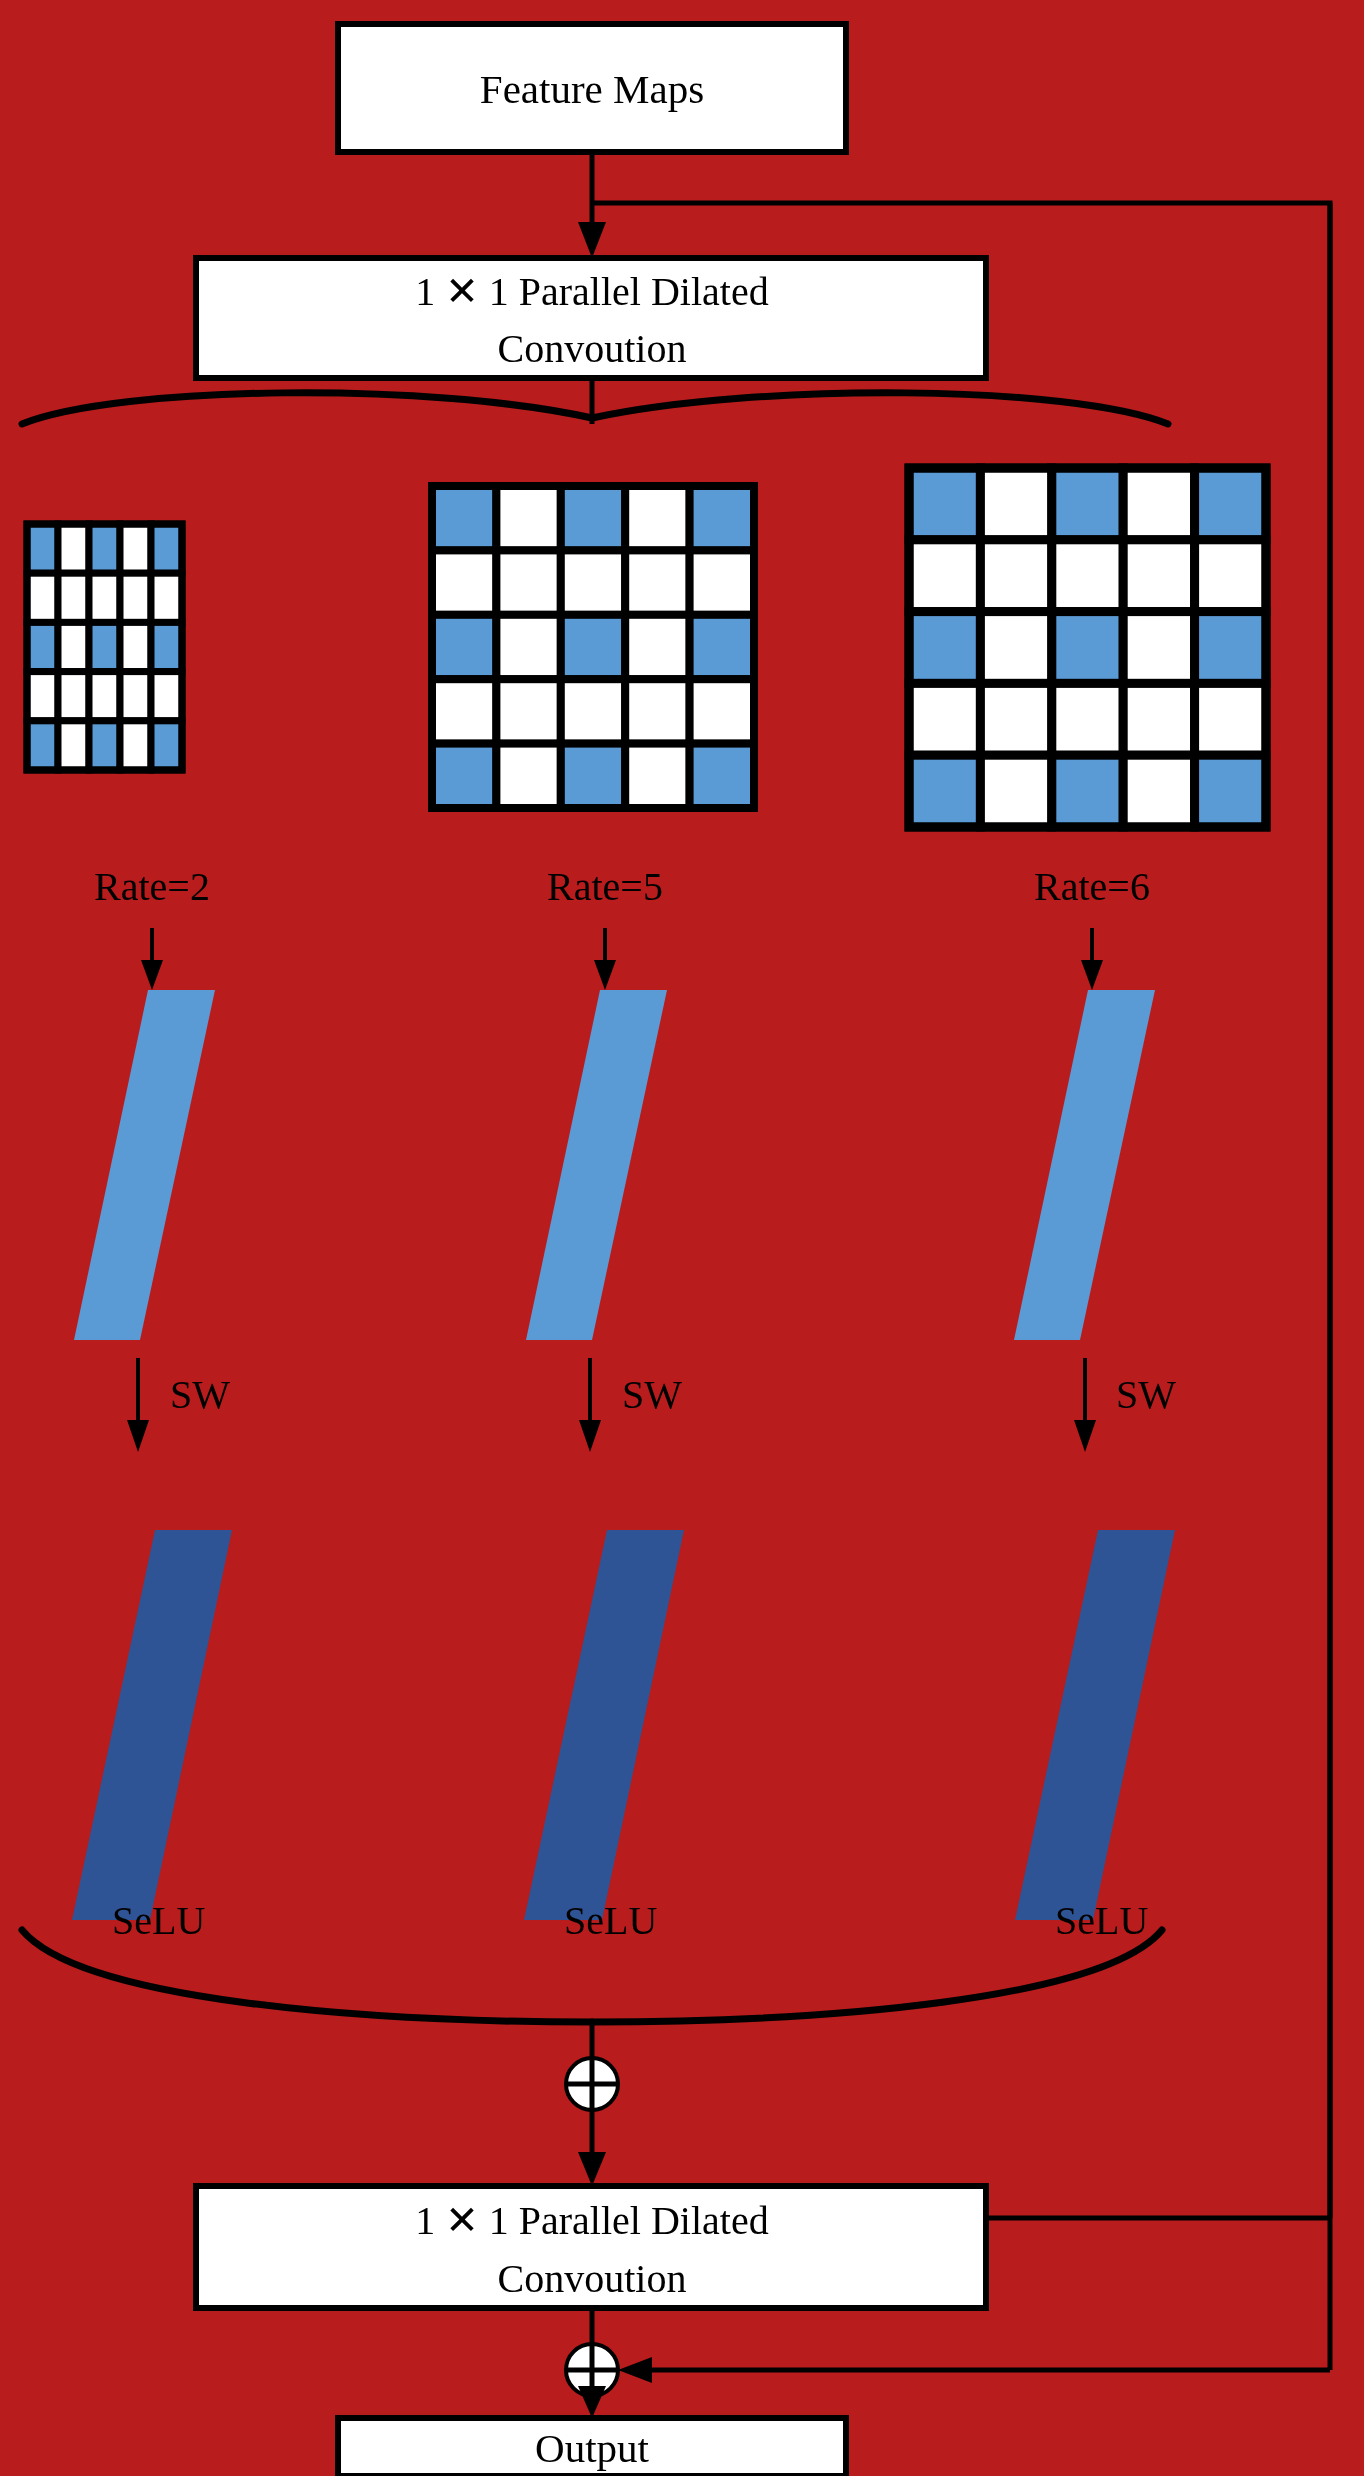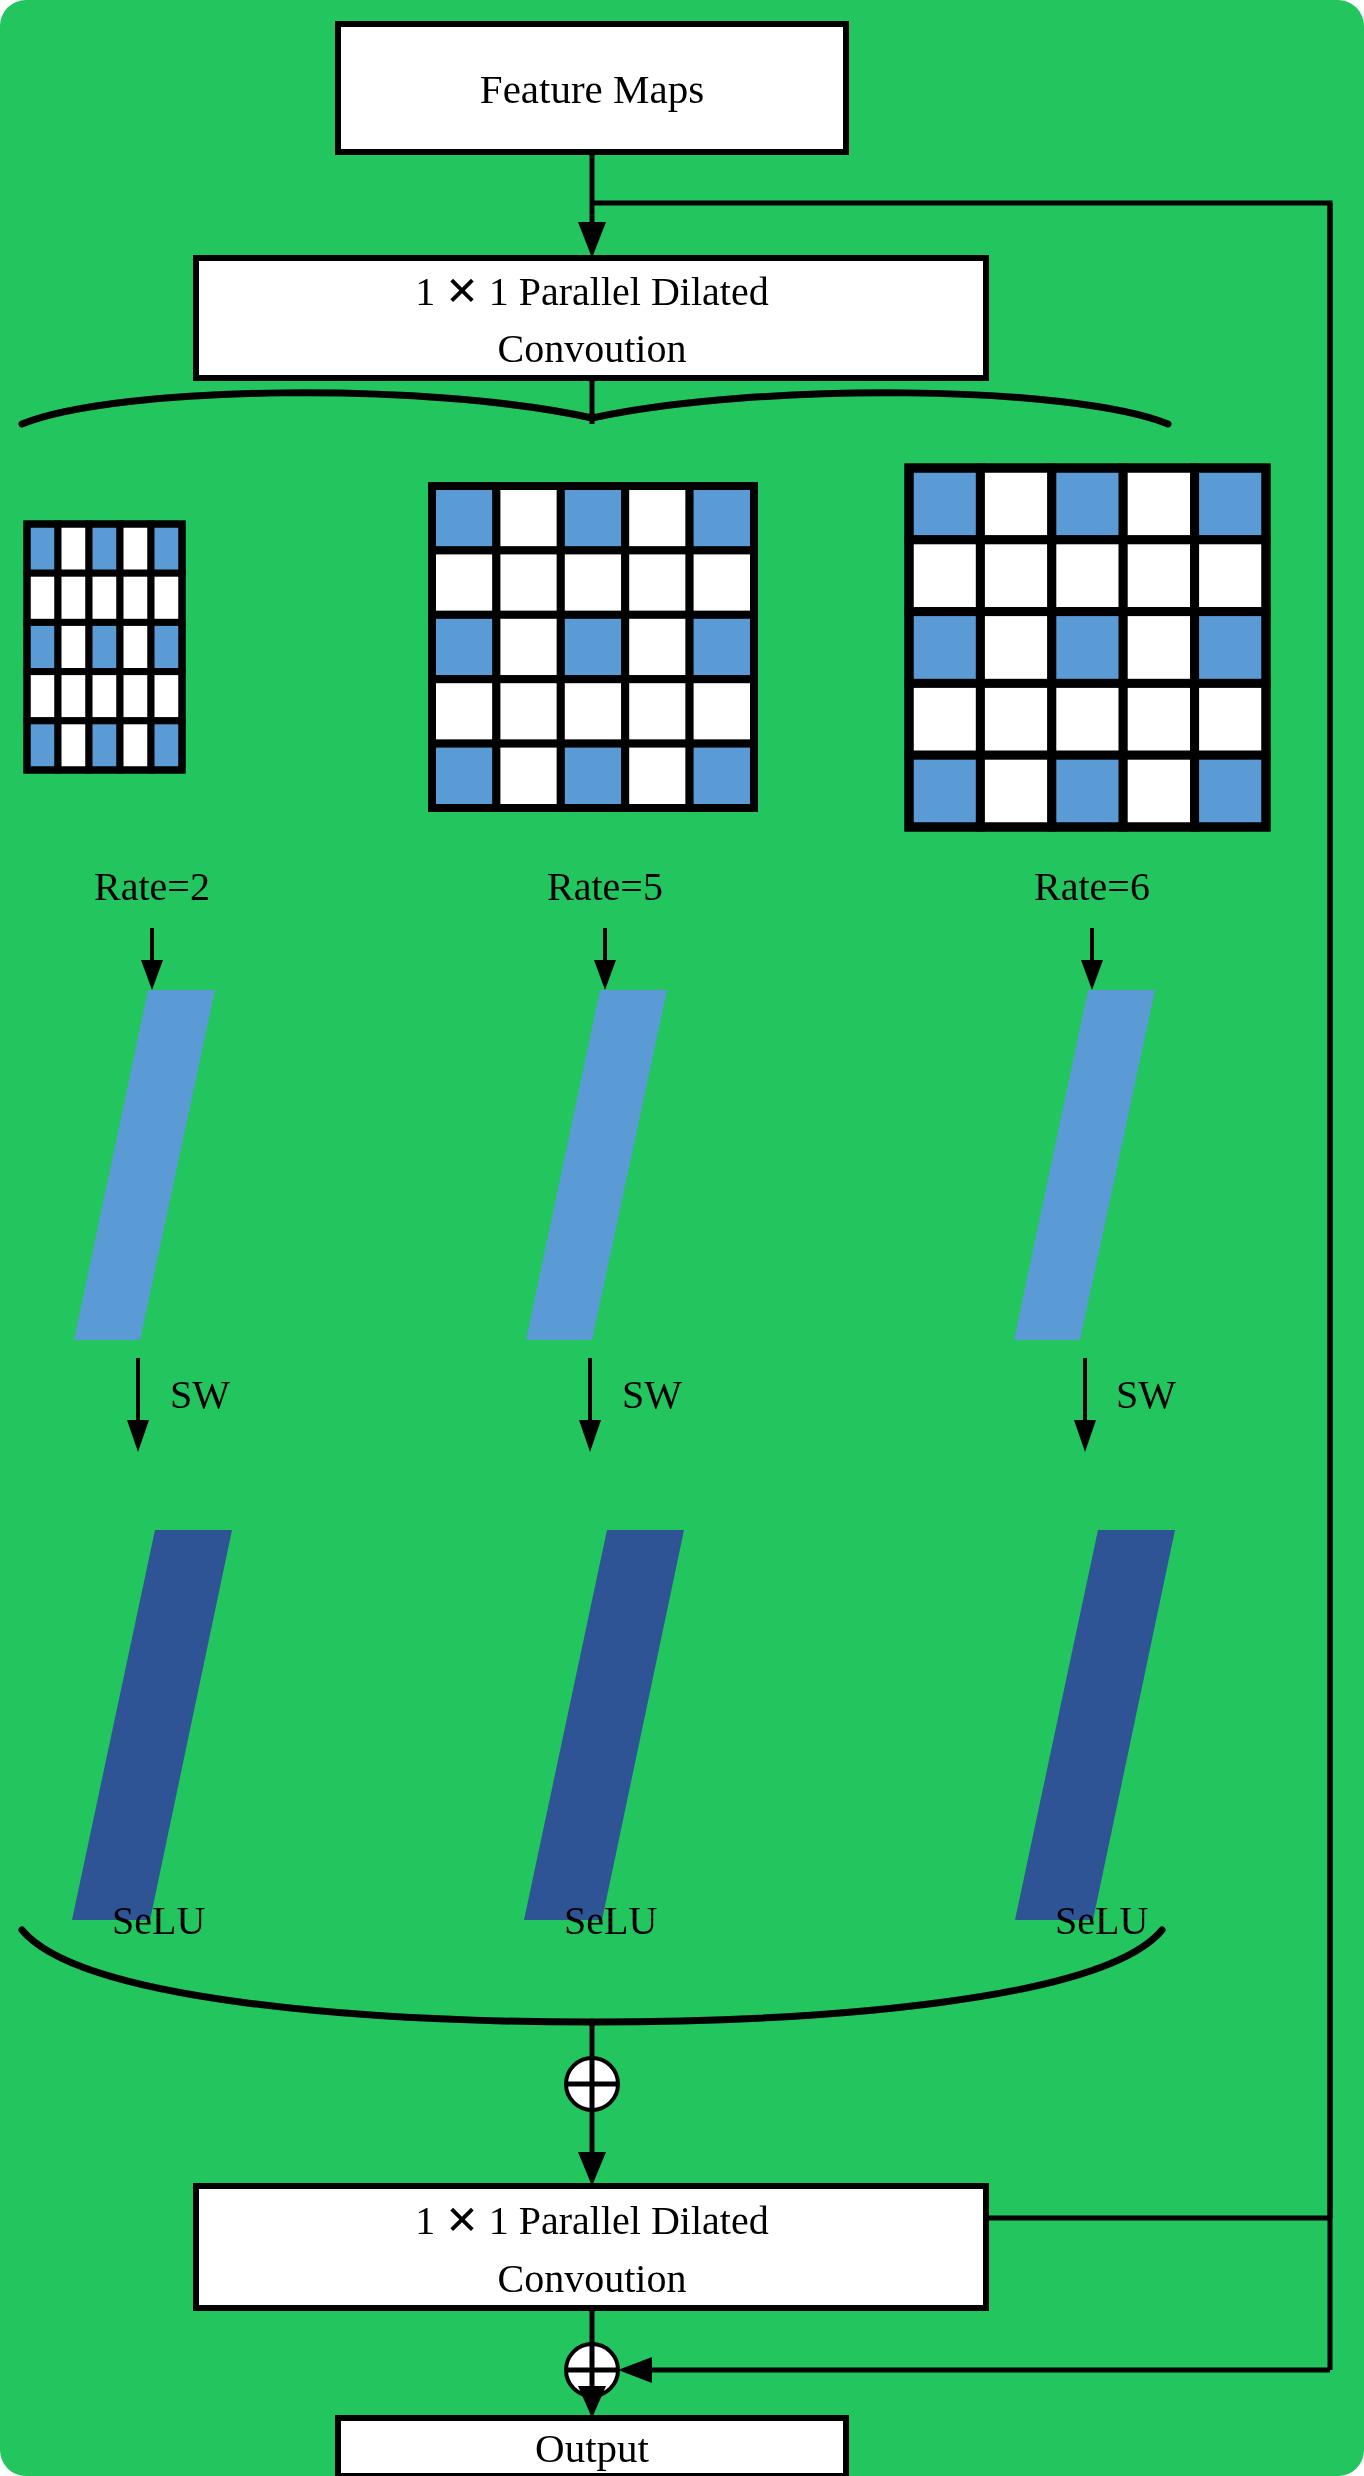--- a/index.html
+++ b/index.html
@@ -1,17 +1,17 @@
 <!DOCTYPE html>
 <html><head>
 <meta charset="utf-8">
 <style>
   html,body{margin:0;padding:0;background:#ffffff;}
   body{width:1364px;height:2476px;font-family:"Liberation Serif","DejaVu Serif",serif;overflow:hidden;}
-  #stage{position:relative;width:1364px;height:2476px;background:#22c55e;border-radius:26px;}
+  #stage{position:relative;width:1364px;height:2476px;background:#b91c1c;}
   svg.layer{position:absolute;left:0;top:0;width:1364px;height:2476px;}
   .boxlabel{font-family:"Liberation Serif","DejaVu Serif",serif;fill:#000;text-anchor:middle;}
   .t34{font-size:41px;}
   .t32{font-size:40px;}
   .lbl{font-family:"Liberation Serif","DejaVu Serif",serif;fill:#000;font-size:40px;text-anchor:middle;}
   .lblL{font-family:"Liberation Serif","DejaVu Serif",serif;fill:#000;font-size:40px;text-anchor:start;}
   .bx{fill:#ffffff;stroke:#000000;stroke-width:6;}
   .ln{stroke:#000000;stroke-width:5;fill:none;}
   .lnthin{stroke:#000000;stroke-width:4;fill:none;}
   .brace{stroke:#000000;stroke-width:7;fill:none;stroke-linecap:round;}

